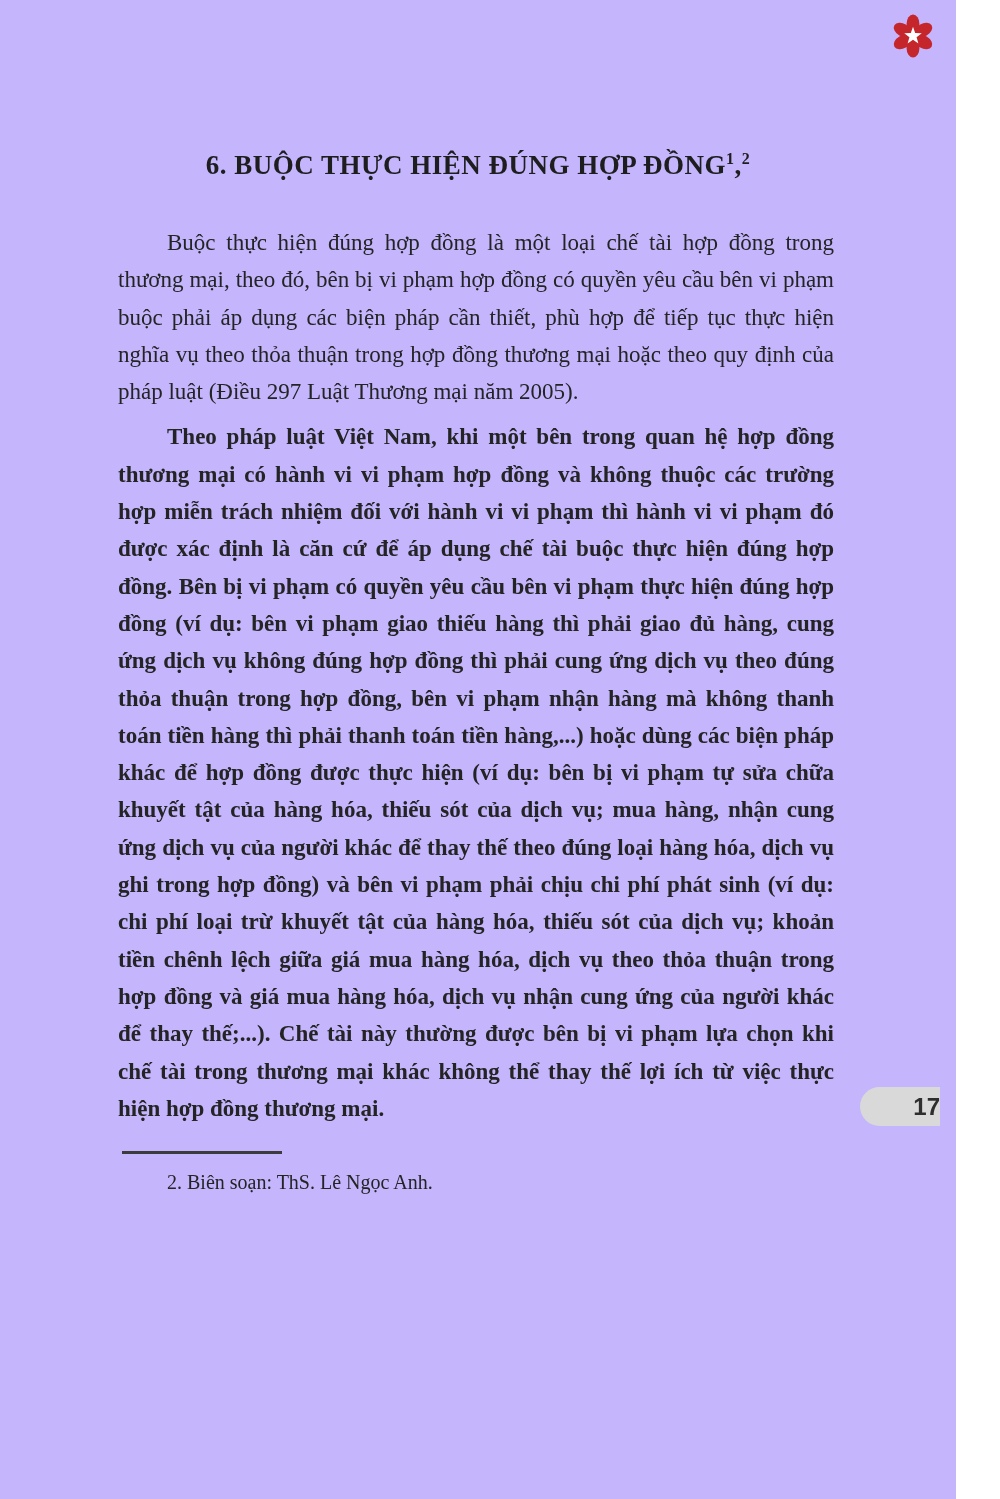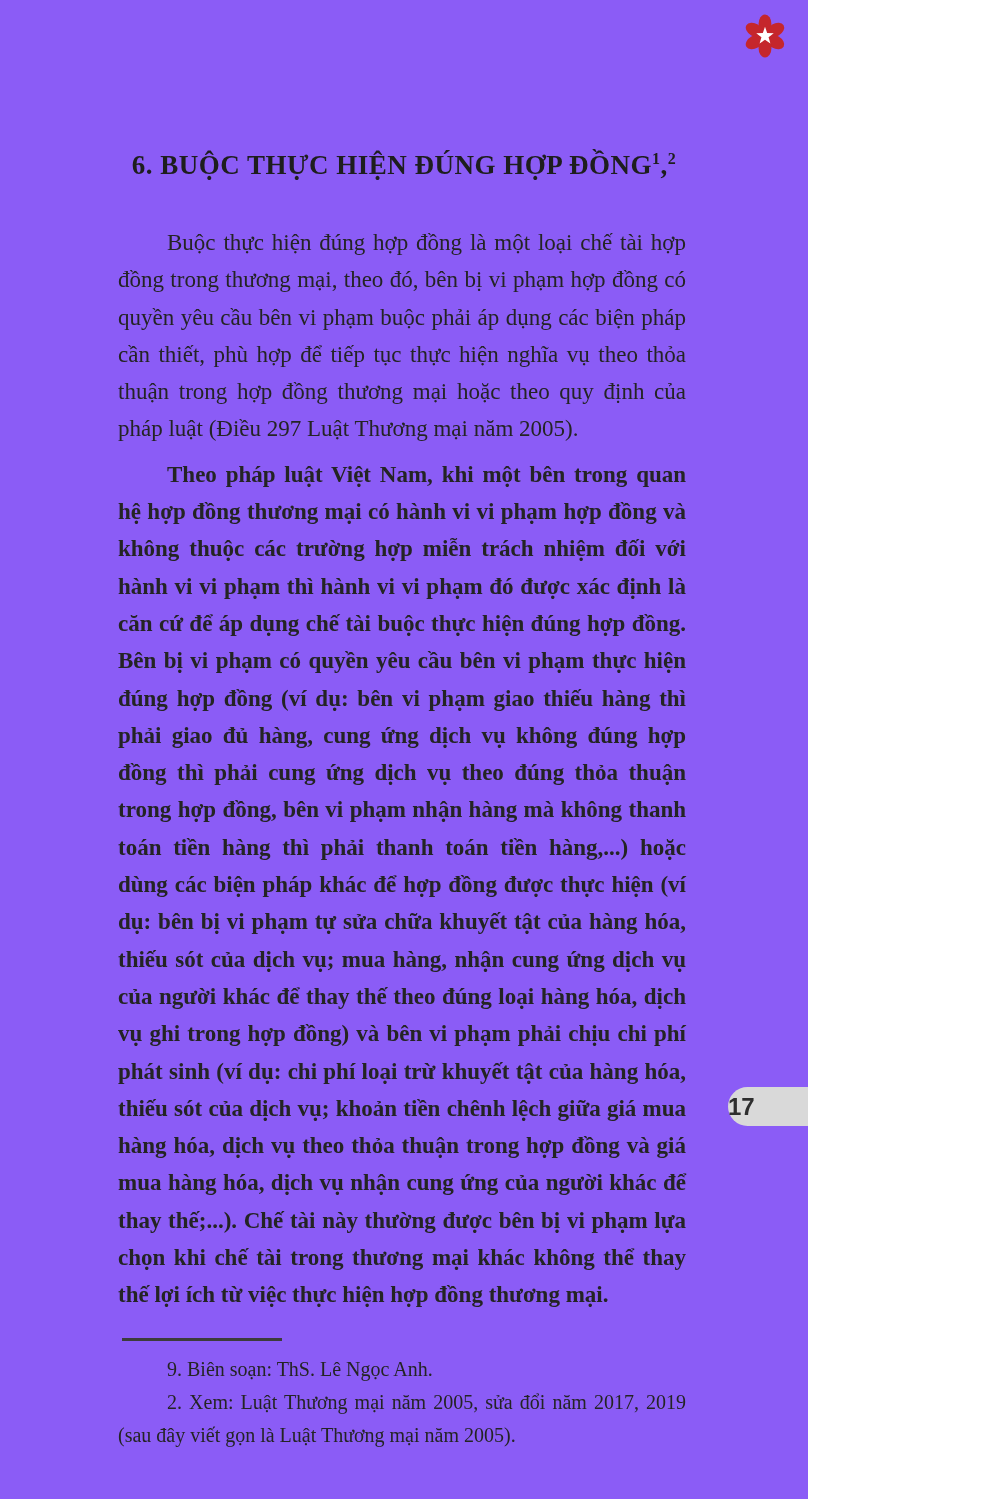--- a/index.html
+++ b/index.html
@@ -2,23 +2,23 @@
 <html lang="vi"><head>
 <meta charset="utf-8">
 <style>
   html, body {
     margin: 0;
     padding: 0;
     background: #ffffff;
   }
   .page {
     position: relative;
-    width: 808px;
+    width: 956px;
     height: 1499px;
-    background: #8b5cf6;
+    background: #c4b5fd;
     overflow: hidden;
     font-family: "Liberation Serif", "DejaVu Serif", serif;
     color: #222222;
   }
 
   
   .flower {
     position: absolute;
     top: 13px;
     right: 20px;
@@ -58,27 +58,27 @@
   }
   .para + .para {
     margin-top: 8px;
     font-weight: bold;
   }
 
   
   .page-badge {
     position: absolute;
     top: 1087px;
-    right: 0;
+    right: 16px;
     width: 80px;
     height: 39px;
     border-radius: 20px 0 0 20px;
     display: flex;
     align-items: center;
-    justify-content: flex-start;
+    justify-content: flex-end;
     font-family: "Liberation Sans", "DejaVu Sans", sans-serif;
     font-weight: bold;
     font-size: 24px;
     color: #2e2e2e;
   }
 
   
   .footnotes {
     margin: 24px 122px 0 118px;
     font-size: 20px;
@@ -119,17 +119,16 @@
     <p class="para">Buộc thực hiện đúng hợp đồng là một loại chế tài hợp đồng trong thương mại, theo đó, bên bị vi phạm hợp đồng có quyền yêu cầu bên vi phạm buộc phải áp dụng các biện pháp cần thiết, phù hợp để tiếp tục thực hiện nghĩa vụ theo thỏa thuận trong hợp đồng thương mại hoặc theo quy định của pháp luật (Điều 297 Luật Thương mại năm 2005).</p>
     <p class="para">Theo pháp luật Việt Nam, khi một bên trong quan hệ hợp đồng thương mại có hành vi vi phạm hợp đồng và không thuộc các trường hợp miễn trách nhiệm đối với hành vi vi phạm thì hành vi vi phạm đó được xác định là căn cứ để áp dụng chế tài buộc thực hiện đúng hợp đồng. Bên bị vi phạm có quyền yêu cầu bên vi phạm thực hiện đúng hợp đồng (ví dụ: bên vi phạm giao thiếu hàng thì phải giao đủ hàng, cung ứng dịch vụ không đúng hợp đồng thì phải cung ứng dịch vụ theo đúng thỏa thuận trong hợp đồng, bên vi phạm nhận hàng mà không thanh toán tiền hàng thì phải thanh toán tiền hàng,...) hoặc dùng các biện pháp khác để hợp đồng được thực hiện (ví dụ: bên bị vi phạm tự sửa chữa khuyết tật của hàng hóa, thiếu sót của dịch vụ; mua hàng, nhận cung ứng dịch vụ của người khác để thay thế theo đúng loại hàng hóa, dịch vụ ghi trong hợp đồng) và bên vi phạm phải chịu chi phí phát sinh (ví dụ: chi phí loại trừ khuyết tật của hàng hóa, thiếu sót của dịch vụ; khoản tiền chênh lệch giữa giá mua hàng hóa, dịch vụ theo thỏa thuận trong hợp đồng và giá mua hàng hóa, dịch vụ nhận cung ứng của người khác để thay thế;...). Chế tài này thường được bên bị vi phạm lựa chọn khi chế tài trong thương mại khác không thể thay thế lợi ích từ việc thực hiện hợp đồng thương mại.</p>
   </div>
 
   <div class="page-badge" style="background-color: rgb(217, 217, 217);">
     <span>17</span>
   </div>
 
   <div class="footnotes">
     <div class="fn-sep" style="background-color: rgb(60, 60, 60);"></div>
-    <p class="fn">9. Biên soạn: ThS. Lê Ngọc Anh.</p>
-    <p class="fn">2. Xem: Luật Thương mại năm 2005, sửa đổi năm 2017, 2019 (sau đây viết gọn là Luật Thương mại năm 2005).</p>
+    <p class="fn">2. Biên soạn: ThS. Lê Ngọc Anh.</p>
   </div>
 
 </div>
 
 </body></html>

